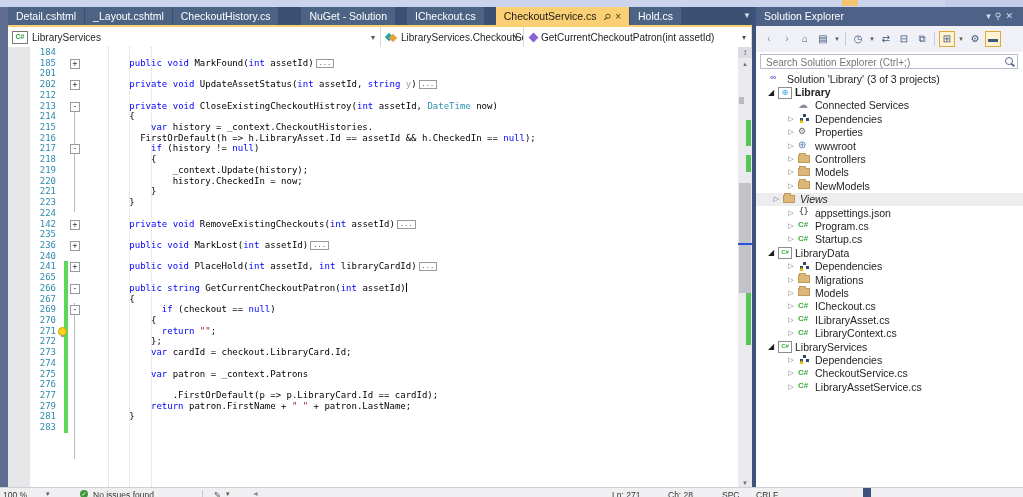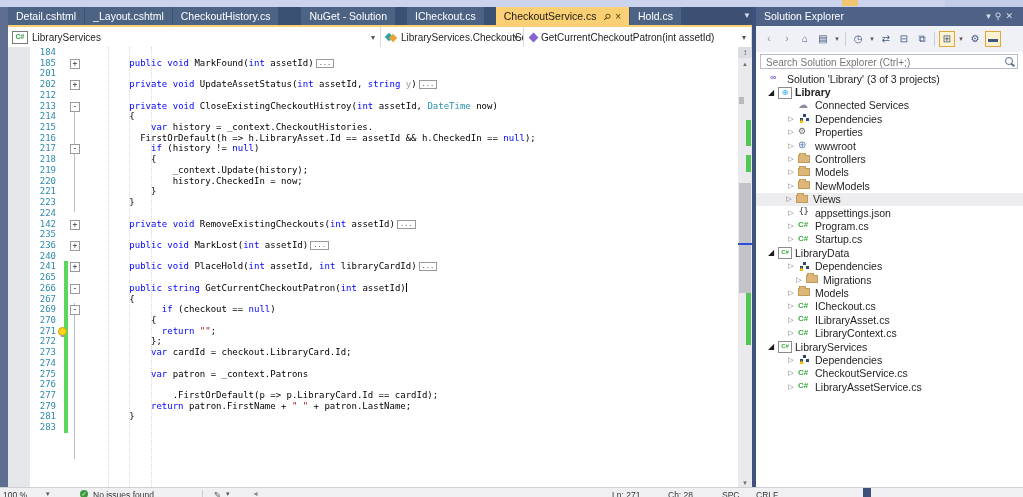--- a/index.html
+++ b/index.html
@@ -469,21 +469,21 @@
           </span>
           <span class="tlabel">Models</span>
         </div>
         <div class="trow" style="padding-left: 30px;">
           <span class="arrow">▷</span>
           <span class="tree-icon">
             <span class="ic-folder"></span>
           </span>
           <span class="tlabel">NewModels</span>
         </div>
-        <div class="trow hl" style="padding-left: 28px;">
+        <div class="trow hl" style="padding-left: 15px; font-style: italic;">
           <span class="arrow">▷</span>
           <span class="tree-icon">
             <span class="ic-folder"></span>
           </span>
           <span class="tlabel">Views</span>
         </div>
         <div class="trow" style="padding-left: 30px;">
           <span class="arrow">▷</span>
           <span class="tree-icon">
             <span class="ic-json">{}</span>
@@ -516,21 +516,21 @@
           <span class="tree-icon">
             <span class="ic-deps">
               <i></i>
               <i></i>
               <i></i>
               <span class="warn">▲</span>
             </span>
           </span>
           <span class="tlabel">Dependencies</span>
         </div>
-        <div class="trow" style="padding-left: 38px;">
+        <div class="trow" style="padding-left: 30px;">
           <span class="arrow">▷</span>
           <span class="tree-icon">
             <span class="ic-folder"></span>
           </span>
           <span class="tlabel">Migrations</span>
         </div>
         <div class="trow" style="padding-left: 30px;">
           <span class="arrow">▷</span>
           <span class="tree-icon">
             <span class="ic-folder"></span>

